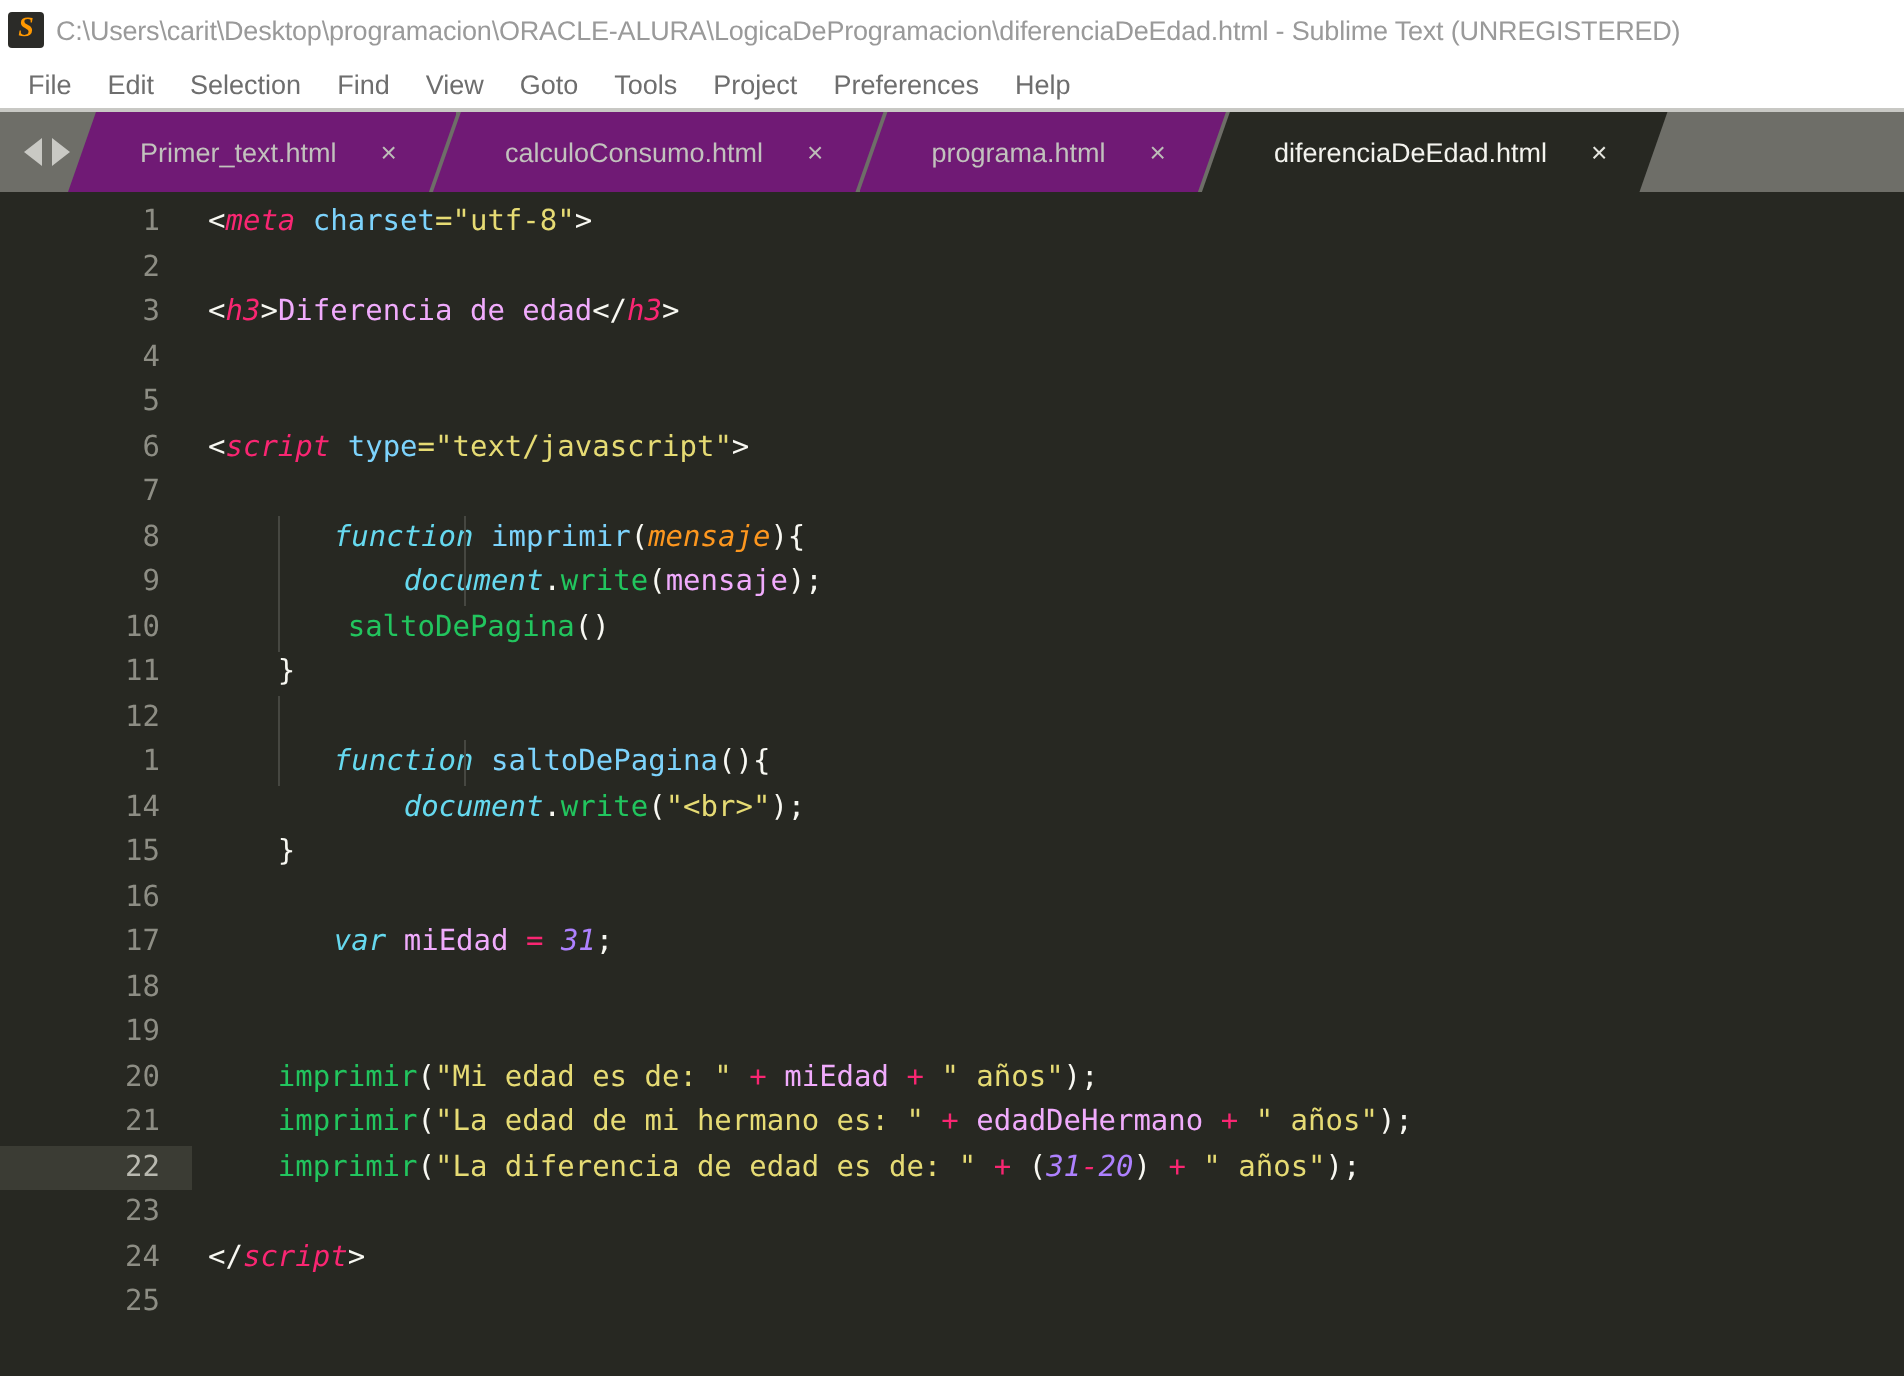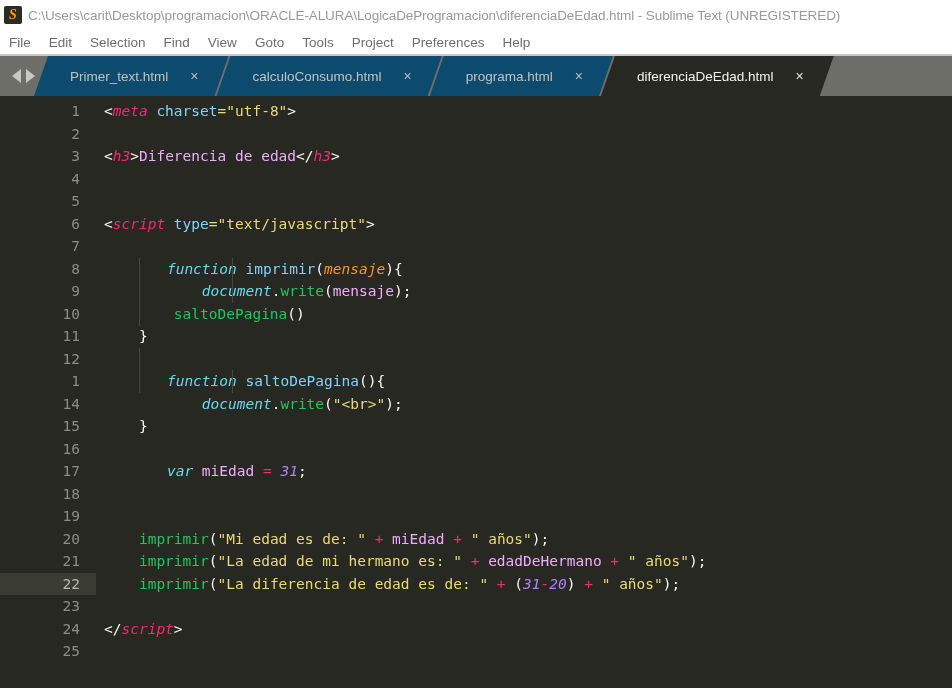--- a/index.html
+++ b/index.html
@@ -40,21 +40,21 @@
     white-space:nowrap;
     letter-spacing:-0.1px;
   }
 
   
   #menu-bar {
     height:26px;
     background:#ffffff;
     display:flex;
     align-items:center;
-    padding-left:0;
+    padding-left:5px;
     border-bottom:2px solid #c8c8c4;
   }
   .menu-item {
     font-size:13.5px;
     color:#6e6e6e;
     padding:1px 9px;
     white-space:nowrap;
     cursor:default;
   }
 
@@ -86,21 +86,21 @@
   .tab {
     position:relative;
     height:40px;
     display:flex;
     align-items:center;
     padding:0 30px 0 36px;
     font-size:13.5px;
     white-space:nowrap;
     cursor:pointer;
     color:#c2c2bd;
-    background:#0c4a6e;
+    background:#701a75;
     clip-path: polygon(14px 0, 100% 0, calc(100% - 14px) 100%, 0 100%);
     margin-left:-12px;
   }
   .tab.active {
     background:#272822;
     color:#f3f3ee;
     z-index:5;
   }
   .tab-label { pointer-events:none; }
   .tab-close {

